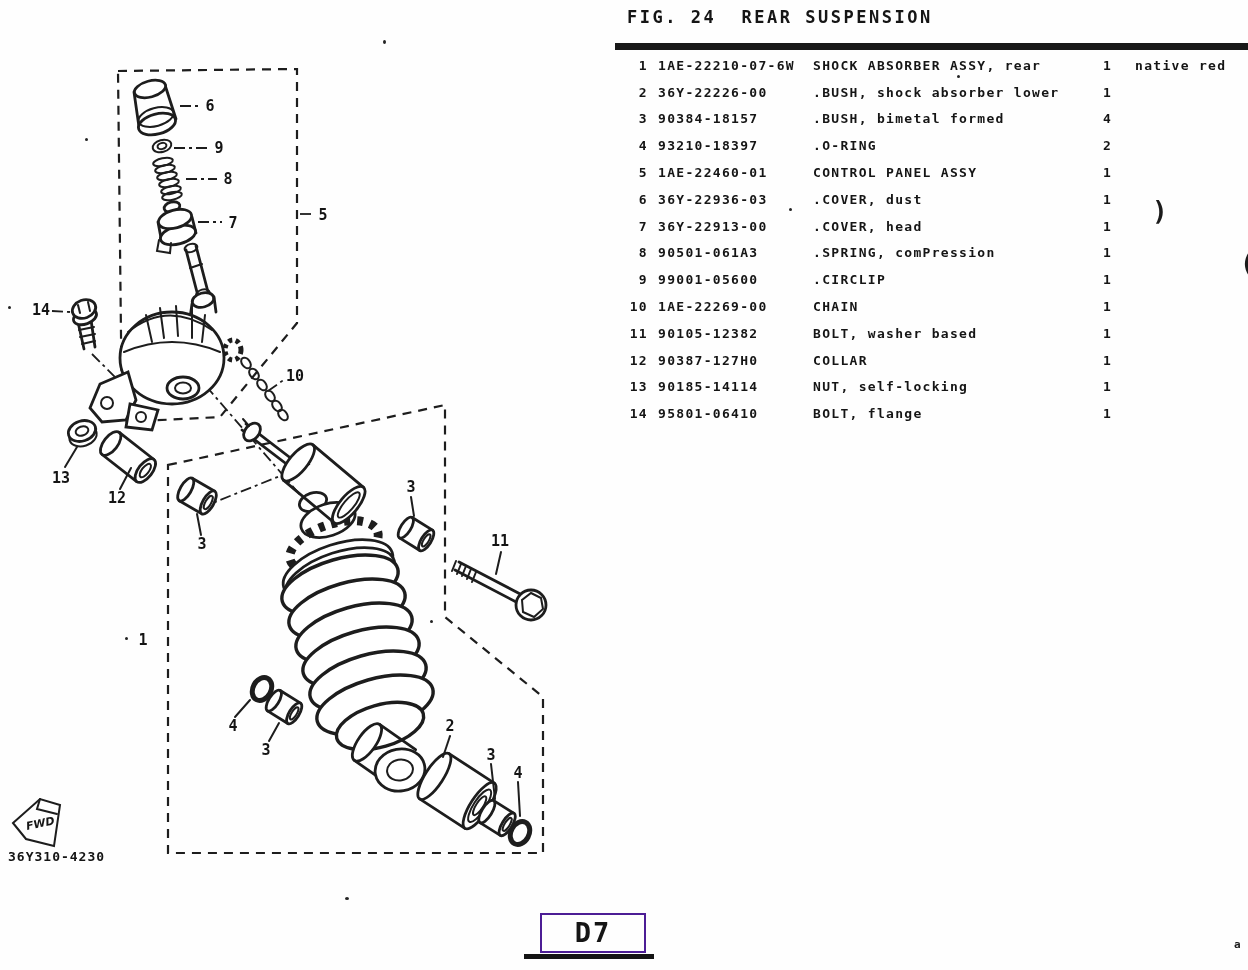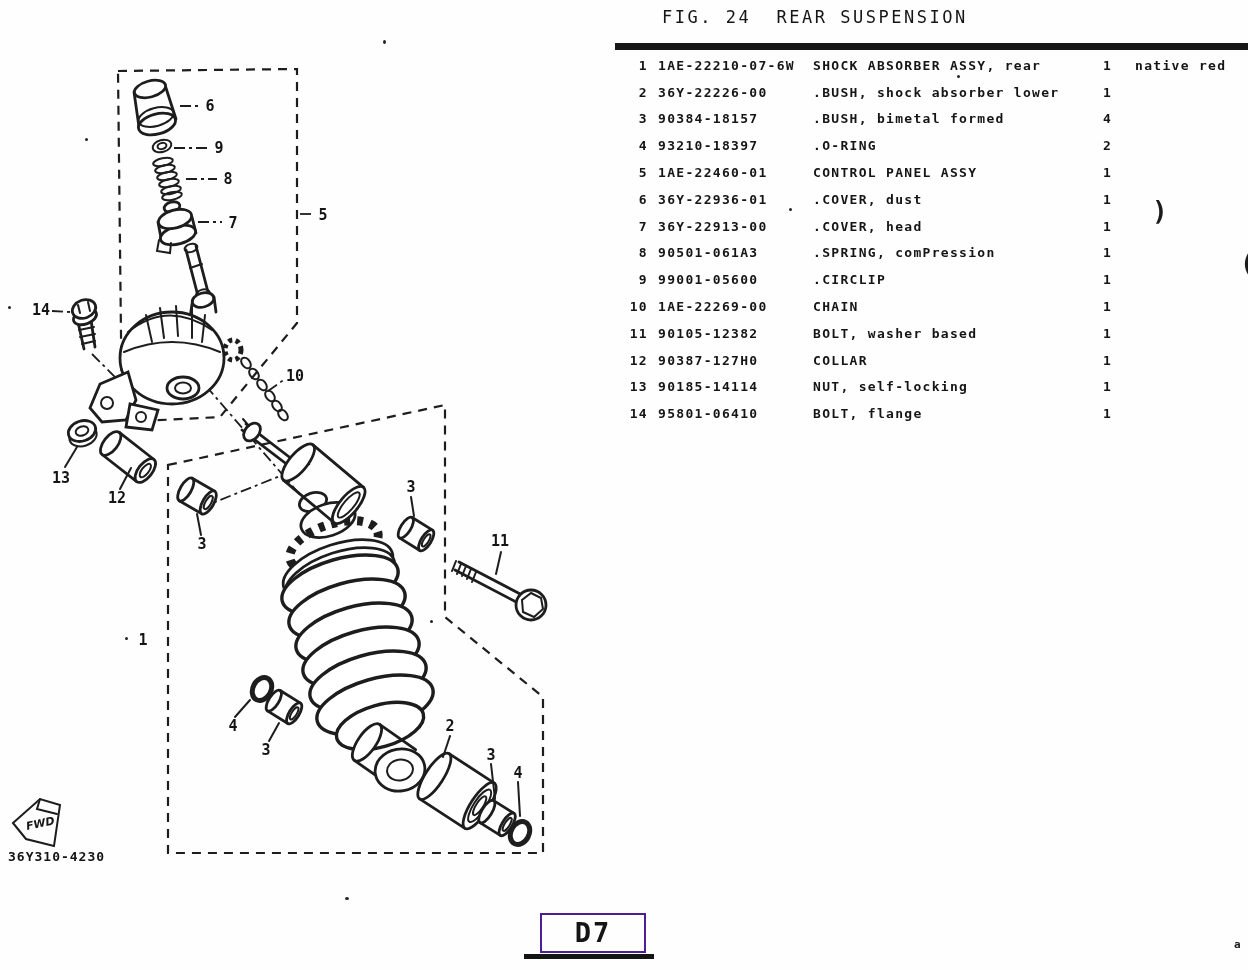--- a/index.html
+++ b/index.html
@@ -3,22 +3,22 @@
 <meta charset="utf-8">
 <style>
   html,body{margin:0;padding:0;}
   body{
     width:1248px;height:970px;position:relative;overflow:hidden;
     background:#fefefe;color:#151515;
     font-family:"DejaVu Sans Mono", monospace;
   }
   
   #fig-title{
-    position:absolute;left:662px;top:7px;
-    font-size:17px;font-weight:normal;letter-spacing:2.5px;white-space:pre;
+    position:absolute;left:627px;top:7px;
+    font-size:17px;font-weight:bold;letter-spacing:2.5px;white-space:pre;
   }
   
   #table-wrap{position:absolute;left:615px;top:43px;width:633px;}
   .rule-top{height:4px;background:#181818;}
   .rule-mid{height:3px;background:#181818;}
   .thead{position:relative;height:40px;font-size:13px;font-weight:bold;letter-spacing:1.5px;}
   .thead span{position:absolute;white-space:nowrap;}
   .h-ref1{left:3px;top:8px;}
   .h-ref2{left:13px;top:23px;}
   .h-part{left:52px;top:23px;}
@@ -348,21 +348,21 @@
     </div>
     <div class="trow">
       <span class="c-ref">5</span>
       <span class="c-part">1AE-22460-01</span>
       <span class="c-desc">CONTROL PANEL ASSY</span>
       <span class="c-qty">1</span>
       <span class="c-rem"></span>
     </div>
     <div class="trow">
       <span class="c-ref">6</span>
-      <span class="c-part">36Y-22936-01</span>
+      <span class="c-part">36Y-22936-03</span>
       <span class="c-desc">.COVER, dust</span>
       <span class="c-qty">1</span>
       <span class="c-rem"></span>
     </div>
     <div class="trow">
       <span class="c-ref">7</span>
       <span class="c-part">36Y-22913-00</span>
       <span class="c-desc">.COVER, head</span>
       <span class="c-qty">1</span>
       <span class="c-rem"></span>

